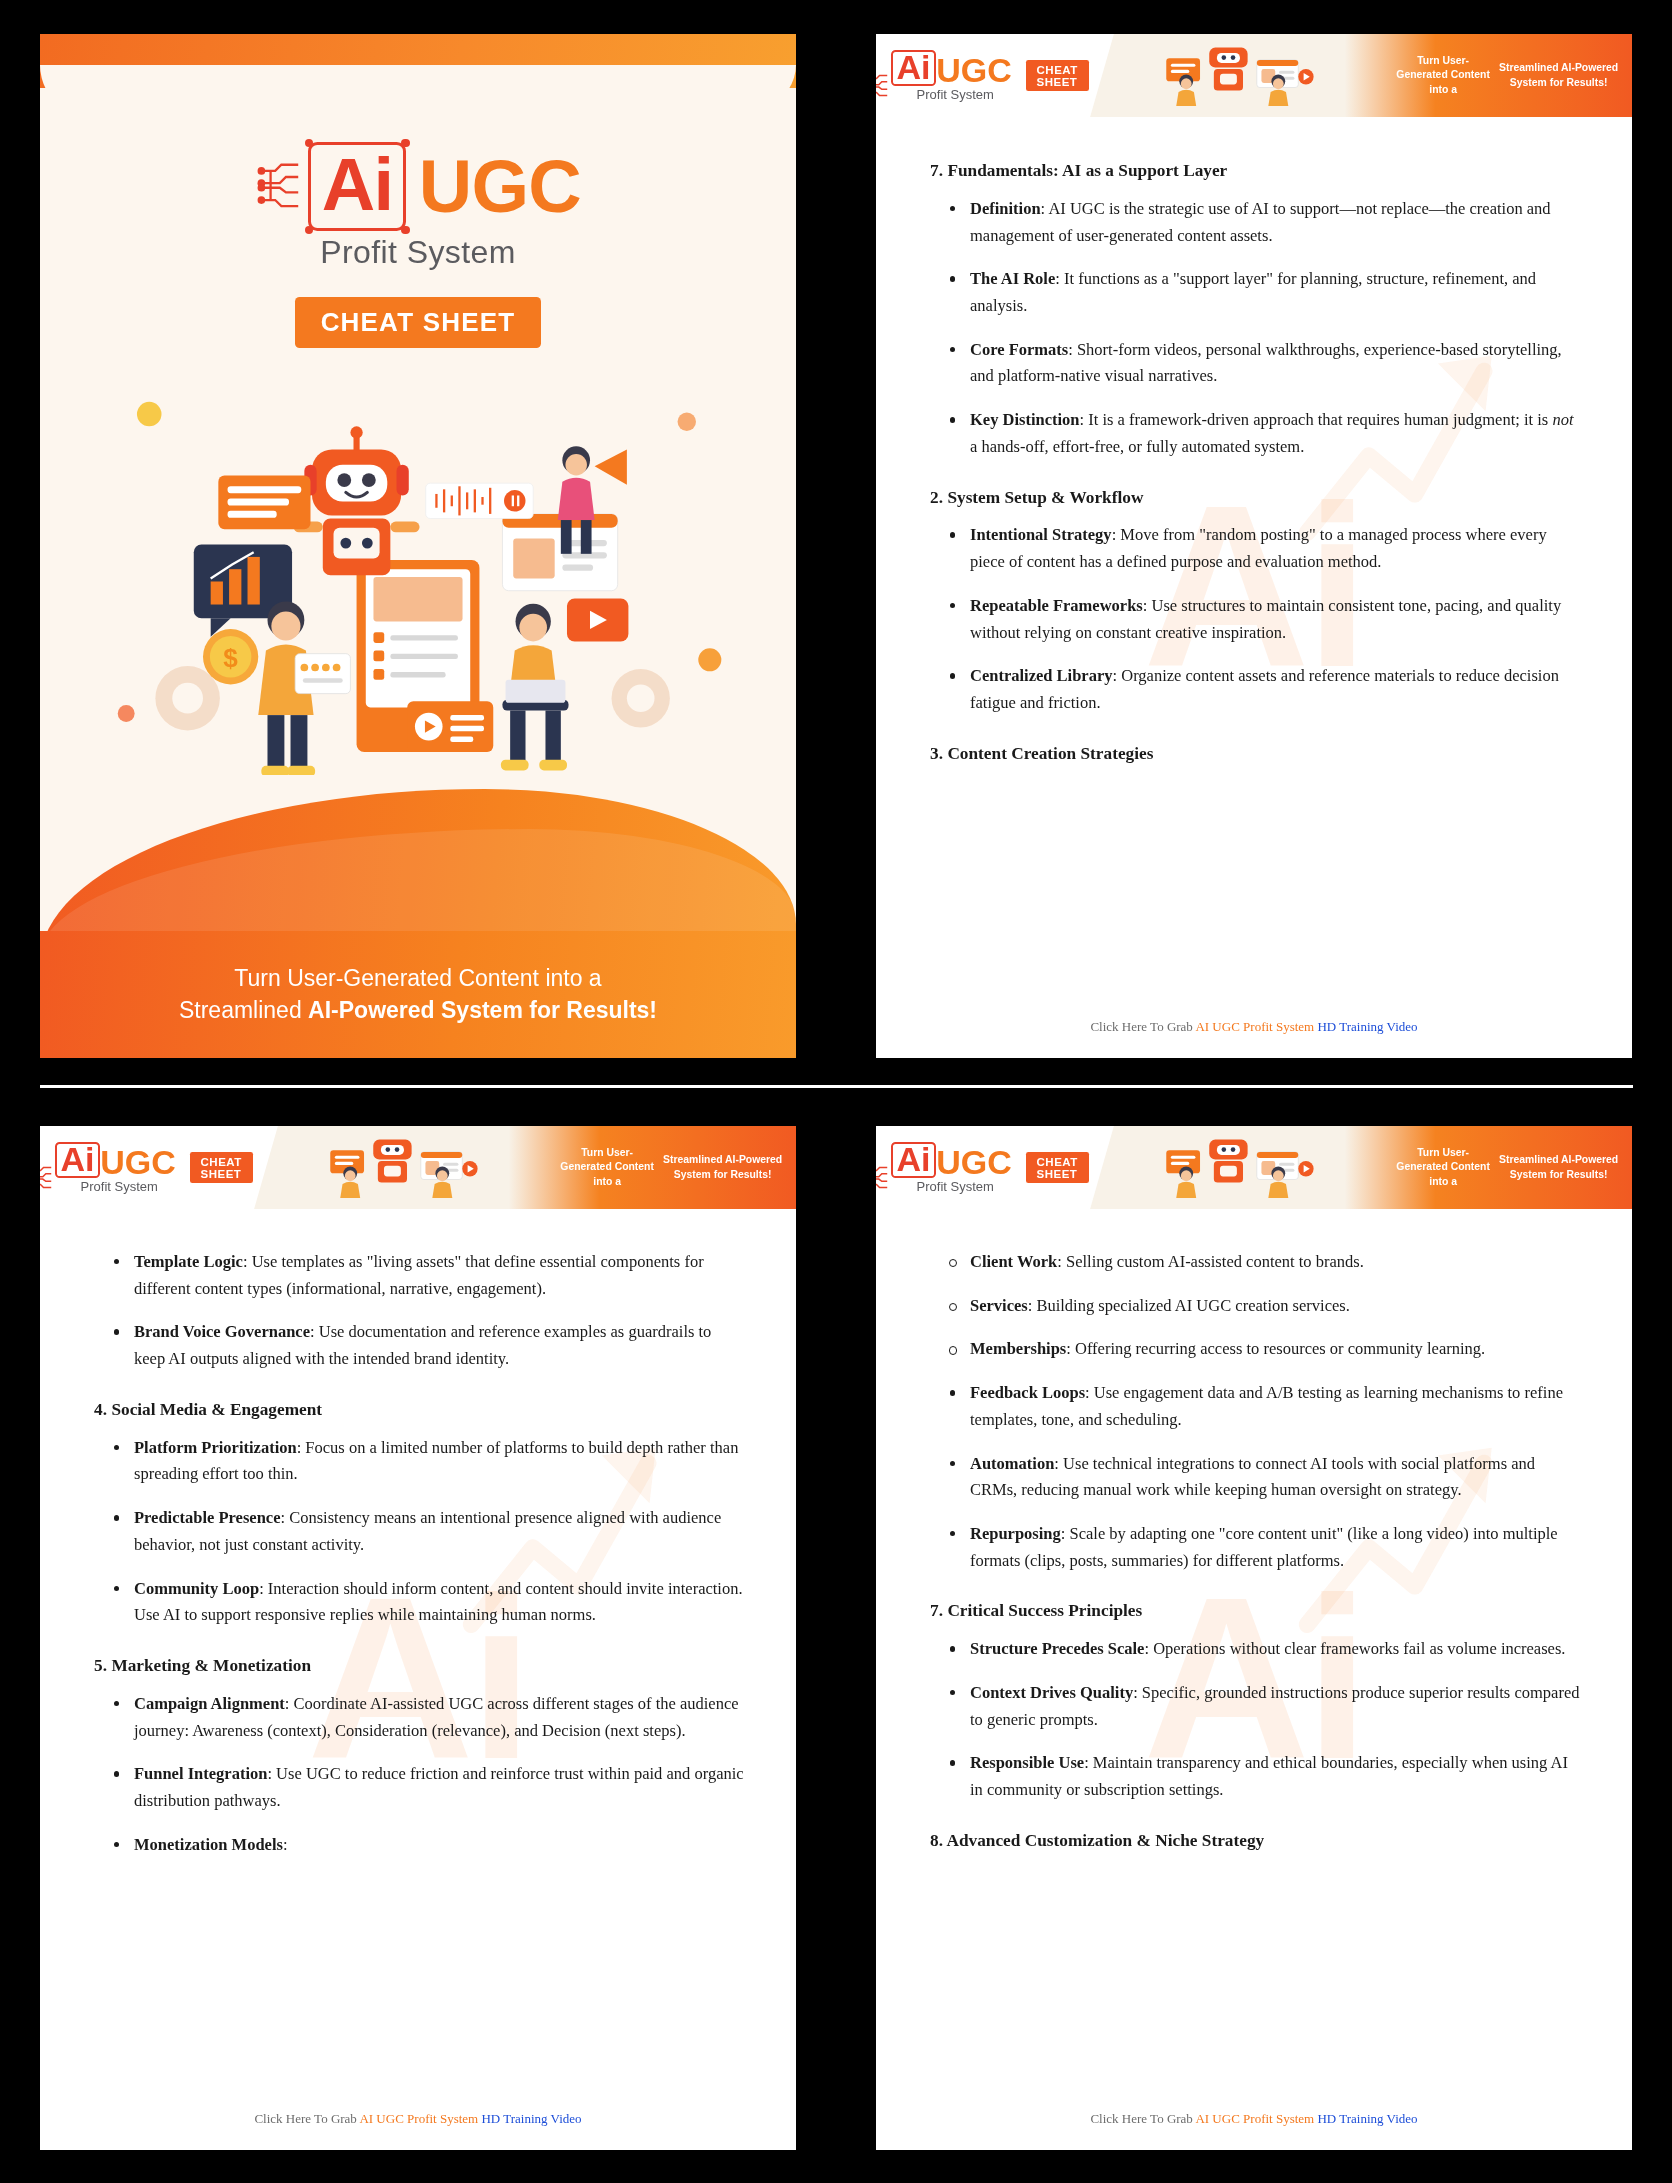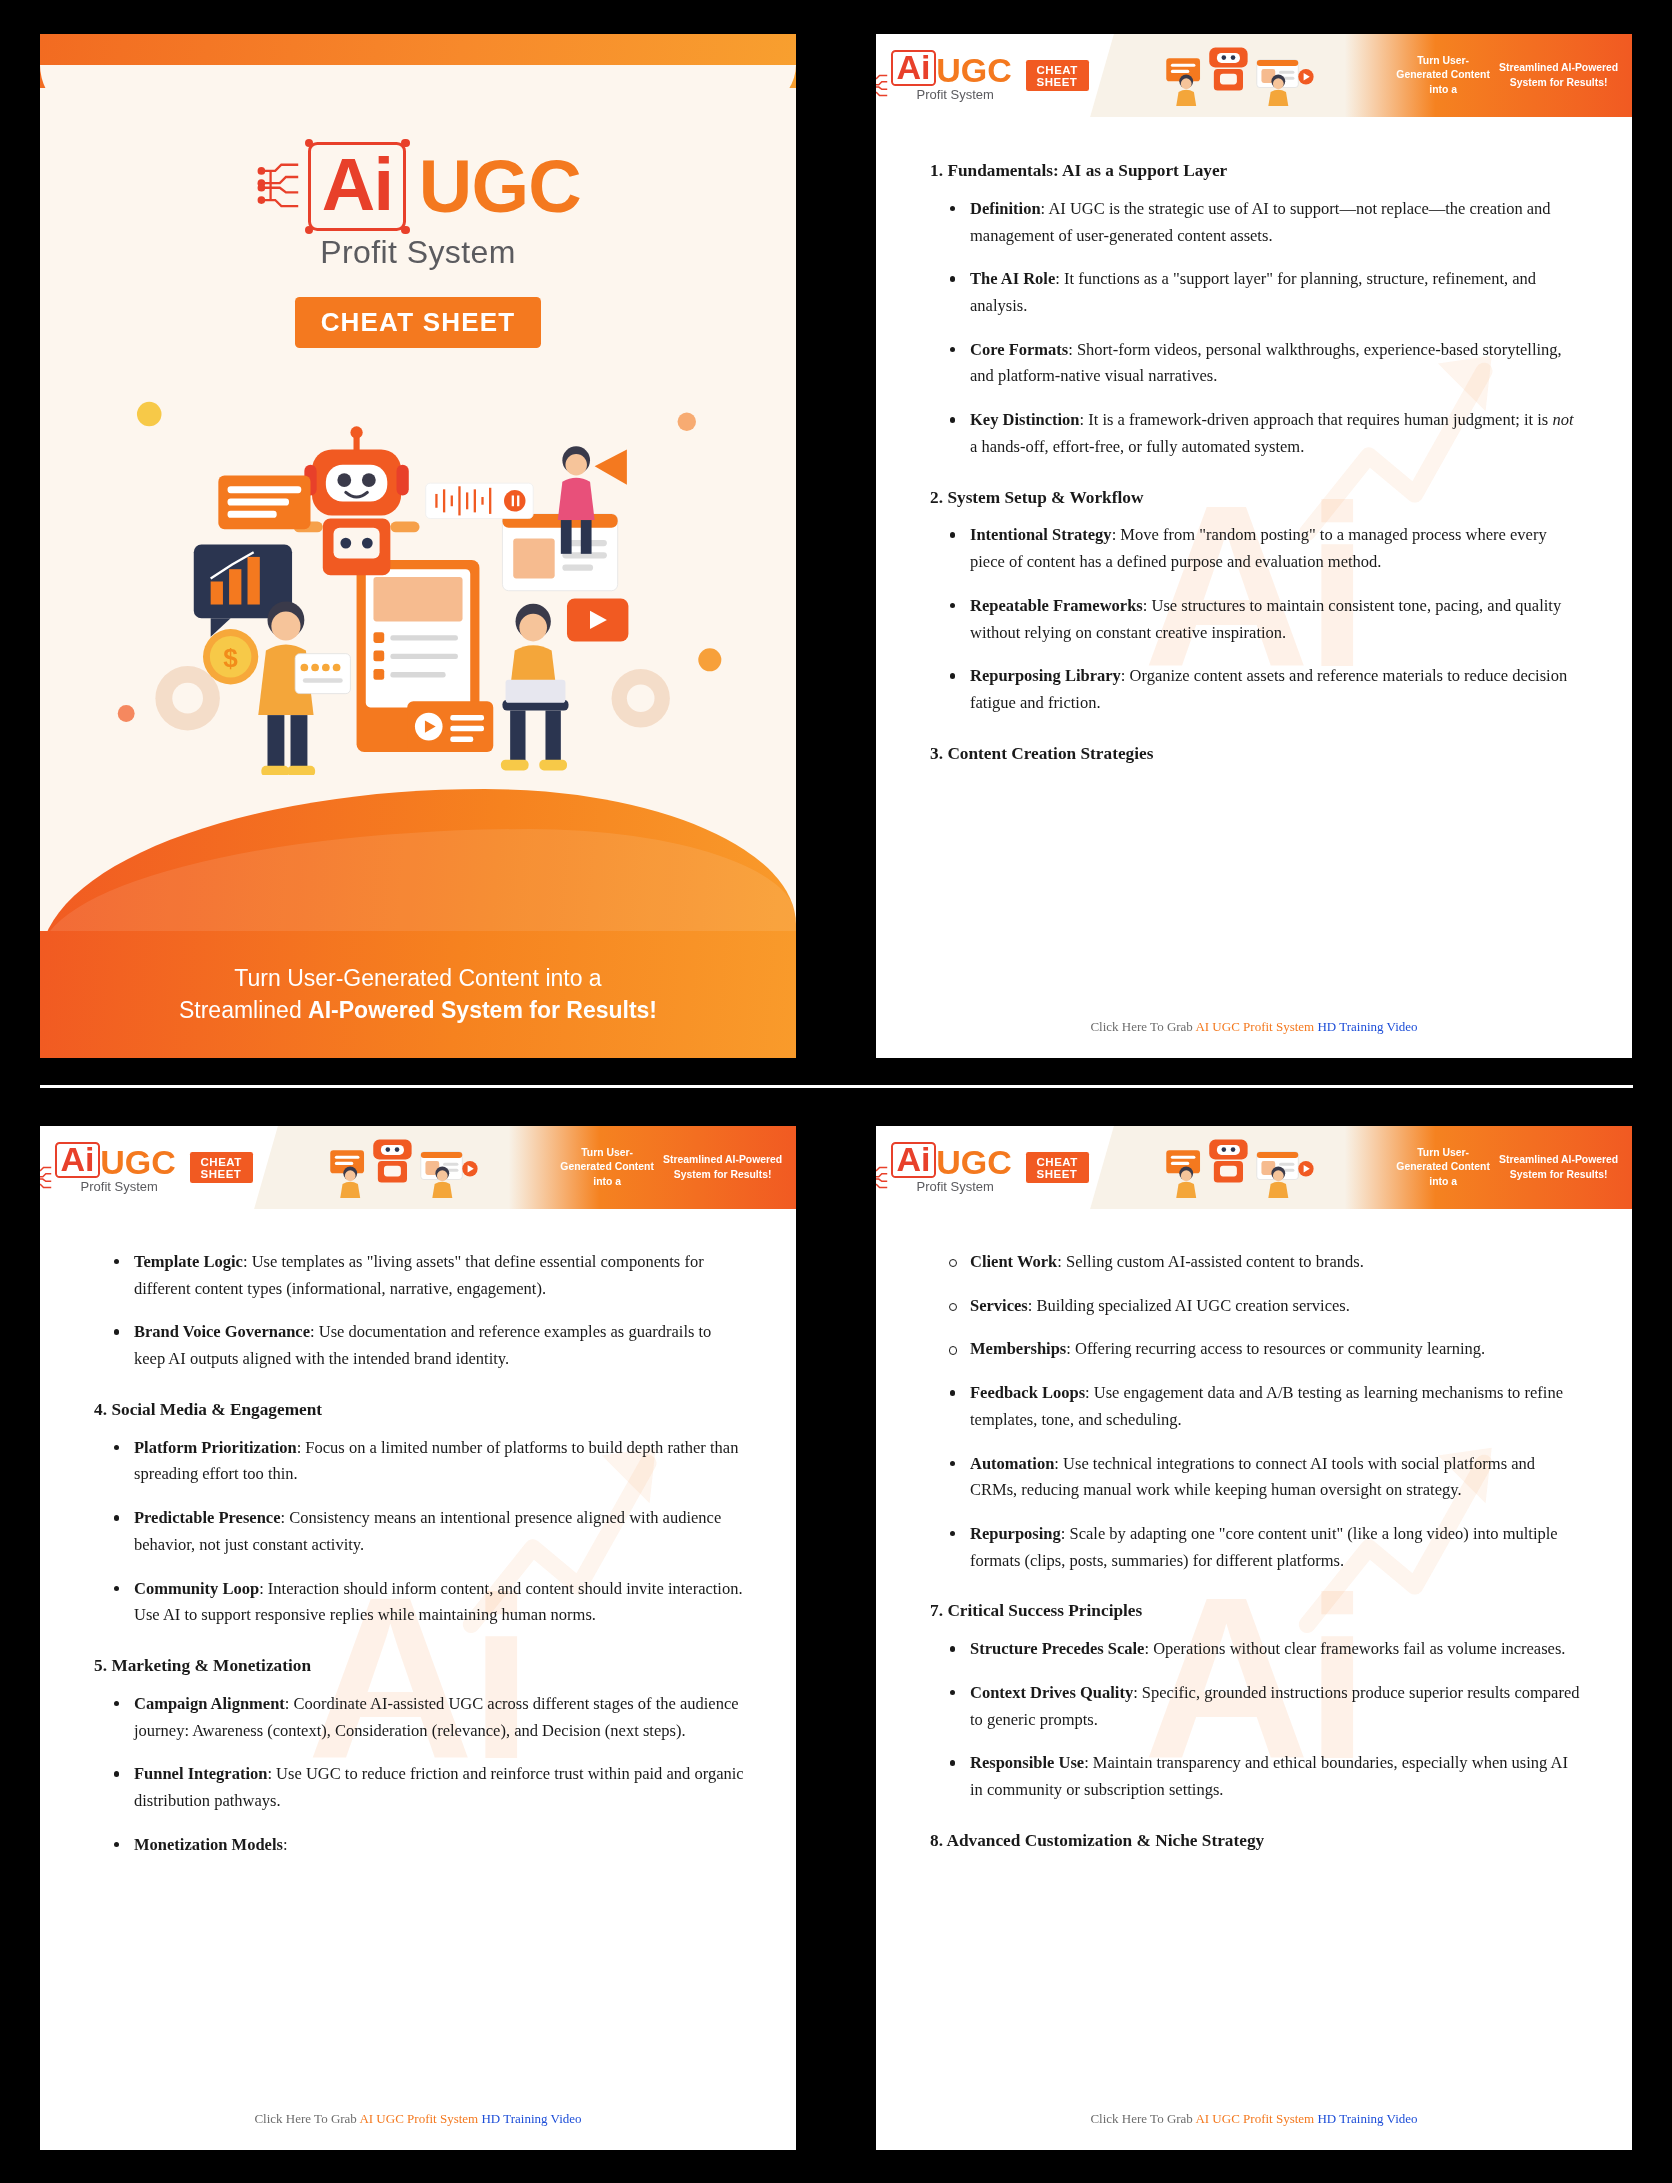--- a/index.html
+++ b/index.html
@@ -545,32 +545,32 @@
         </div>
       </div>
 
       <div class="cbody">
         <svg class="wm-arrow" viewBox="0 0 300 380">
           <path d="M30 330 L110 230 L170 280 L260 120" stroke="rgba(244,121,31,0.14)" stroke-width="22" fill="none" stroke-linecap="round" stroke-linejoin="round"></path>
           <path d="M200 110 L270 100 L262 172 Z" fill="rgba(244,121,31,0.14)"></path>
         </svg>
         <div class="watermark">Ai</div>
         <div class="content">
-            <h3 class="sec first">1. Fundamentals: AI as a Support Layer</h3>
+            <h3 class="sec first">7. Fundamentals: AI as a Support Layer</h3>
             <ul class="bul">
               <li><span class="lead">Definition</span>: AI UGC is the strategic use of AI to support—not replace—the creation and management of user-generated content assets.</li>
               <li><span class="lead">The AI Role</span>: It functions as a "support layer" for planning, structure, refinement, and analysis.</li>
               <li><span class="lead">Core Formats</span>: Short-form videos, personal walkthroughs, experience-based storytelling, and platform-native visual narratives.</li>
               <li><span class="lead">Key Distinction</span>: It is a framework-driven approach that requires human judgment; it is <em>not</em> a hands-off, effort-free, or fully automated system.</li>
             </ul>
             <h3 class="sec">2. System Setup &amp; Workflow</h3>
             <ul class="bul">
               <li><span class="lead">Intentional Strategy</span>: Move from "random posting" to a managed process where every piece of content has a defined purpose and evaluation method.</li>
               <li><span class="lead">Repeatable Frameworks</span>: Use structures to maintain consistent tone, pacing, and quality without relying on constant creative inspiration.</li>
-              <li><span class="lead">Repurposing Library</span>: Organize content assets and reference materials to reduce decision fatigue and friction.</li>
+              <li><span class="lead">Centralized Library</span>: Organize content assets and reference materials to reduce decision fatigue and friction.</li>
             </ul>
             <h3 class="sec">3. Content Creation Strategies</h3>
           </div>
       </div>
 
       <div class="cfooter">
         <span>Click Here To Grab </span><span class="brand">AI UGC Profit System</span><span class="lastbit"> HD Training Video</span>
       </div>
     </div>
   </div>

